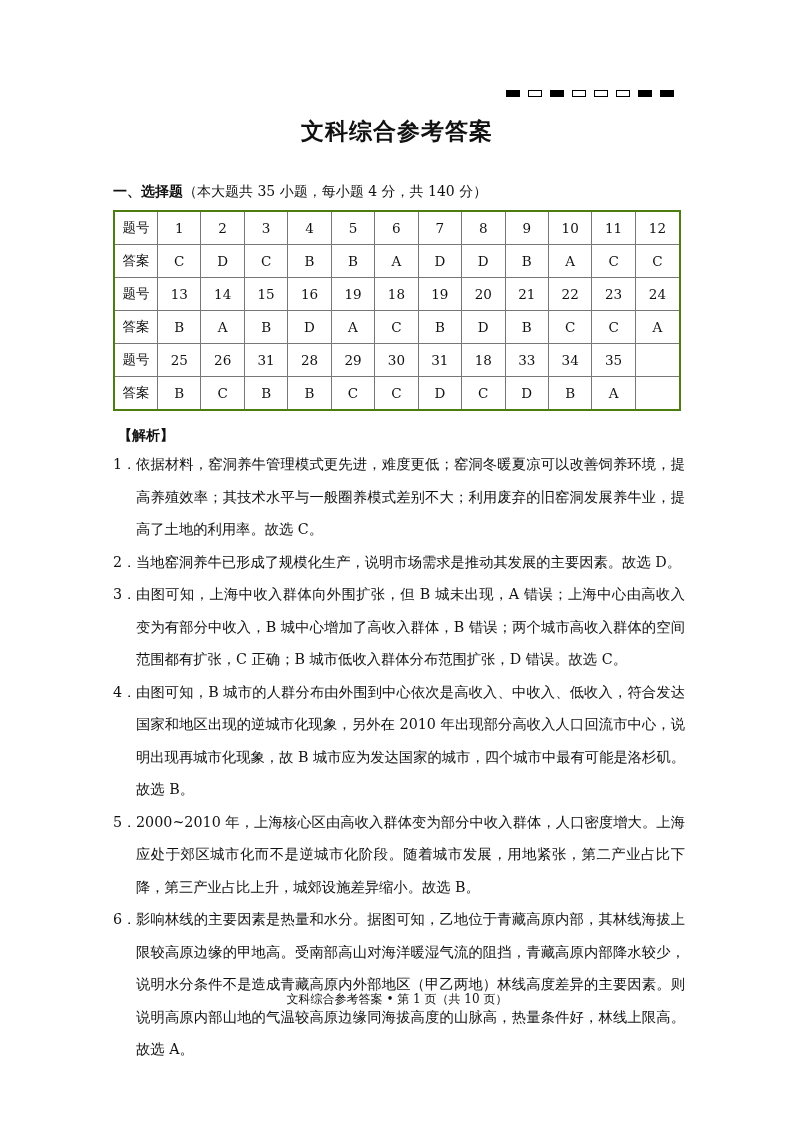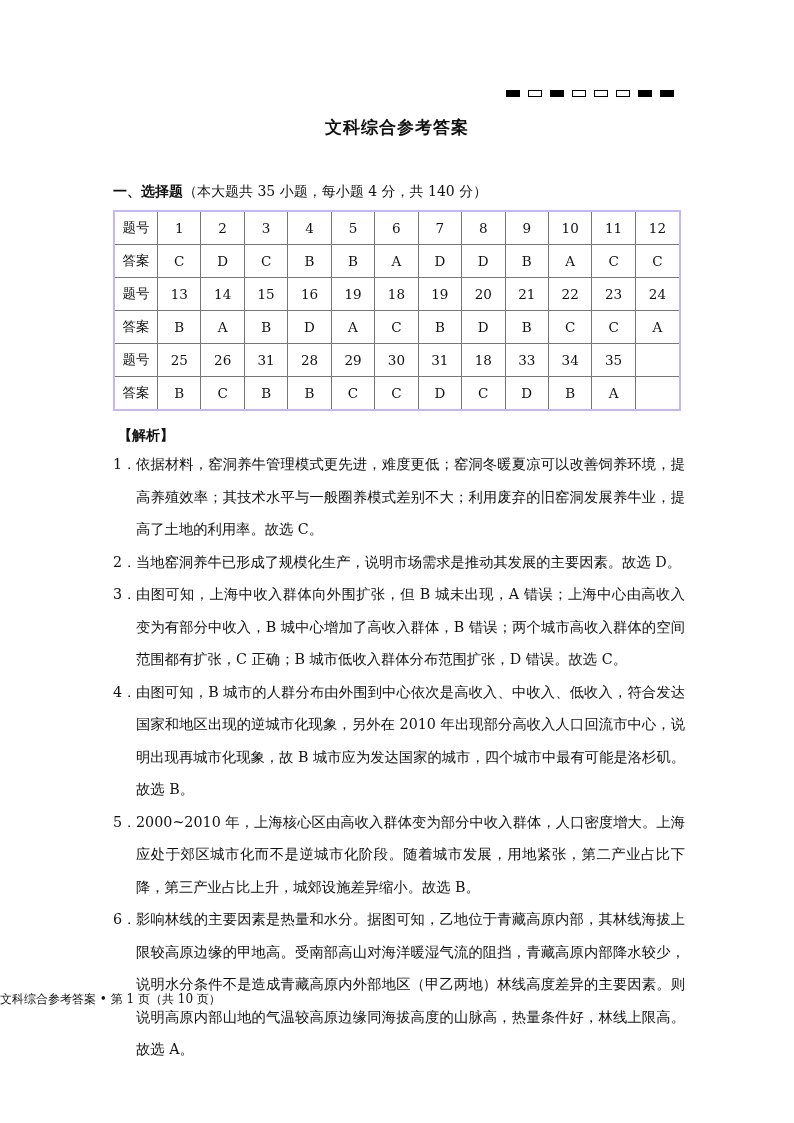--- a/index.html
+++ b/index.html
@@ -2,33 +2,33 @@
 <html><head>
 <meta charset="utf-8">
 <style>
   html, body { margin: 0; padding: 0; background: #ffffff; }
   body { width: 794px; height: 1123px; position: relative; overflow: hidden;
          font-family: "DejaVu Serif", "Liberation Serif", serif; color: #111; }
   .marks { position: absolute; top: 90px; left: 506px; display: flex; gap: 8px; }
   .mark { width: 14px; height: 7px; border: 1.5px solid #000; box-sizing: border-box; }
   .mark.filled { background: #000; }
   .title { position: absolute; top: 116px; left: 0; width: 794px; text-align: center;
-           font-size: 17px; font-weight: bold; letter-spacing: 1px; }
+           font-size: 23px; font-weight: bold; letter-spacing: 1px; }
   .section-head { position: absolute; top: 183px; left: 113px; font-size: 14px; }
   .section-head .bold { font-weight: bold; margin-top: 24px; }
   table.answers { position: absolute; top: 210px; left: 113px; width: 568px;
-                  border-collapse: collapse; border: 2px solid #c4b5fd; font-size: 13.5px; }
+                  border-collapse: collapse; border: 2px solid #4d7c0f; font-size: 13.5px; }
   table.answers td { border: 1px solid #777; height: 32px; text-align: center; padding: 0; }
   table.answers td.label { width: 42px; }
   .analysis-head { position: absolute; top: 427px; left: 118px; font-size: 14px; font-weight: bold; }
   .items { position: absolute; top: 448px; left: 113px; width: 572px; }
   .item { display: flex; font-size: 14.3px; line-height: 32.5px; text-align: justify; margin-bottom: 0; }
   .item .num { width: 23px; flex: none; }
   .item .text { flex: 1; }
-  .footer { position: absolute; top: 991px; left: 0; width: 794px; text-align: left; font-size: 12px; }
+  .footer { position: absolute; top: 991px; left: 0; width: 794px; text-align: center; font-size: 12px; }
 </style>
 </head>
 <body>
 
 <div class="marks">
   <span class="mark filled"></span>
   <span class="mark"></span>
   <span class="mark filled"></span>
   <span class="mark"></span>
   <span class="mark"></span>

